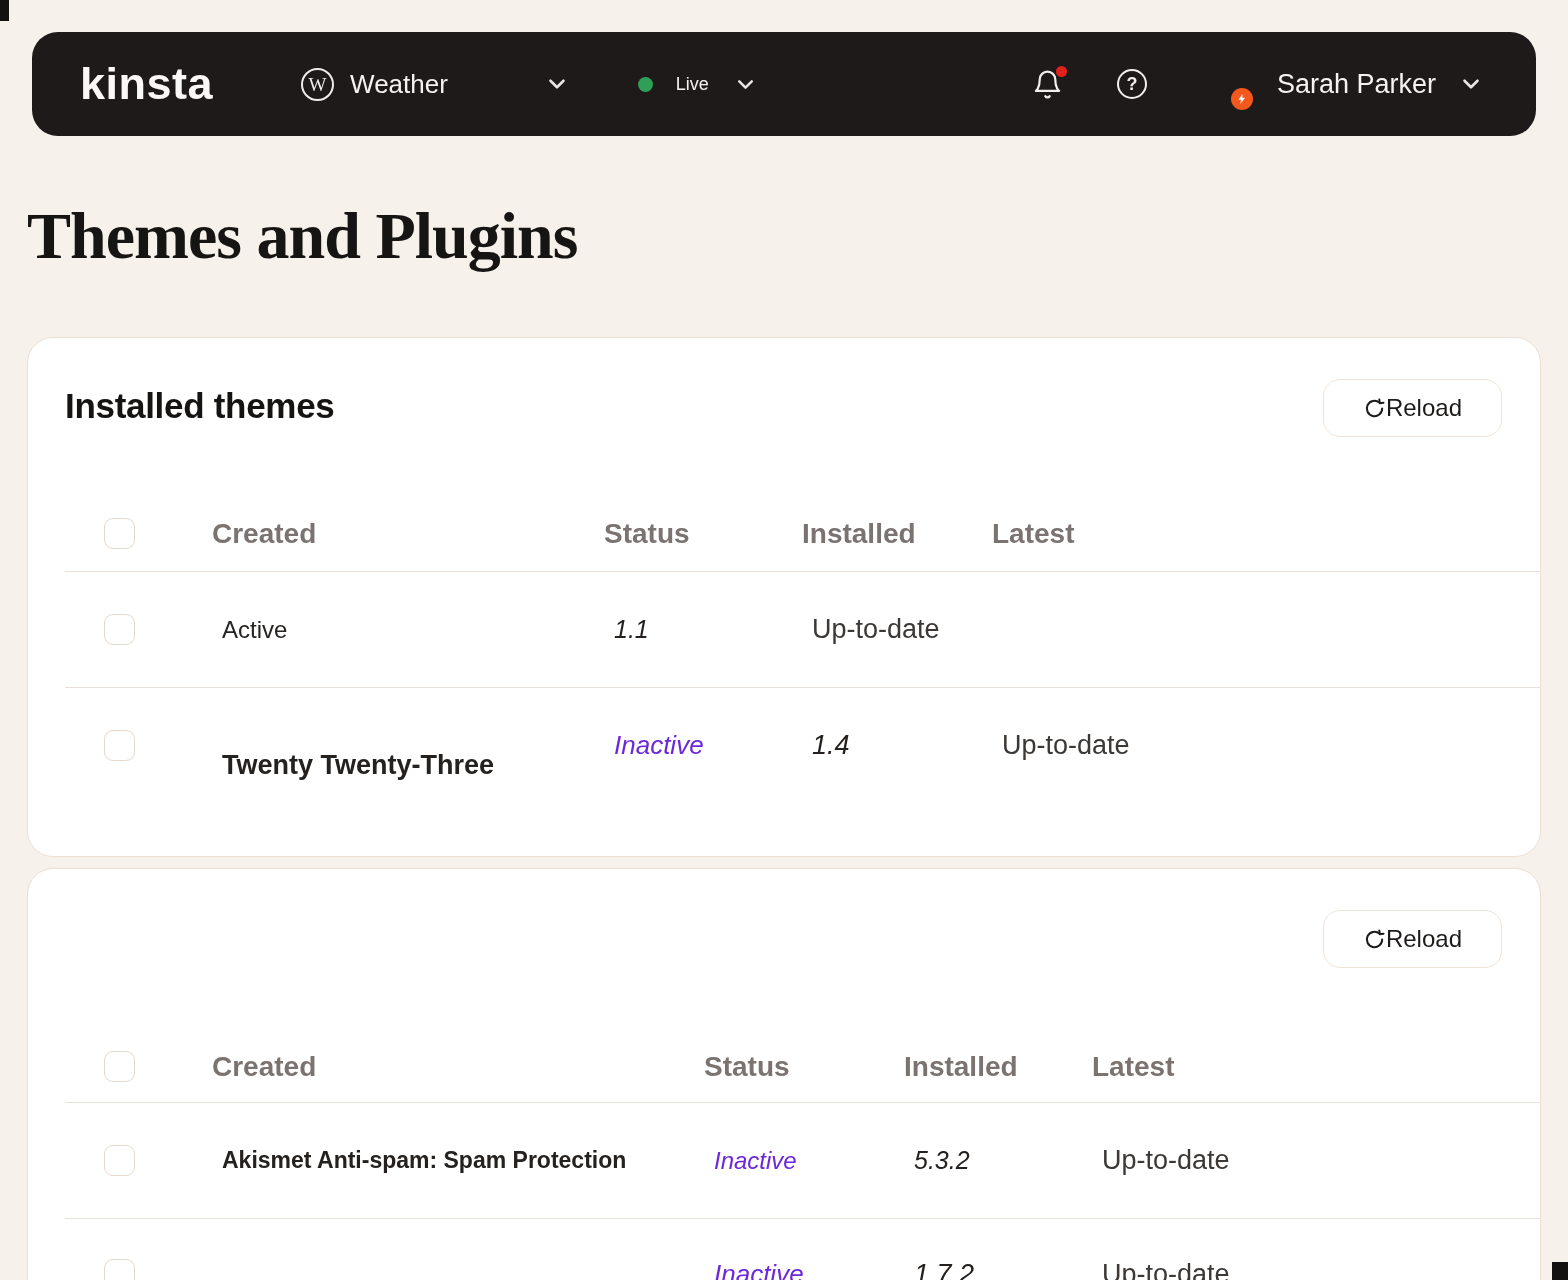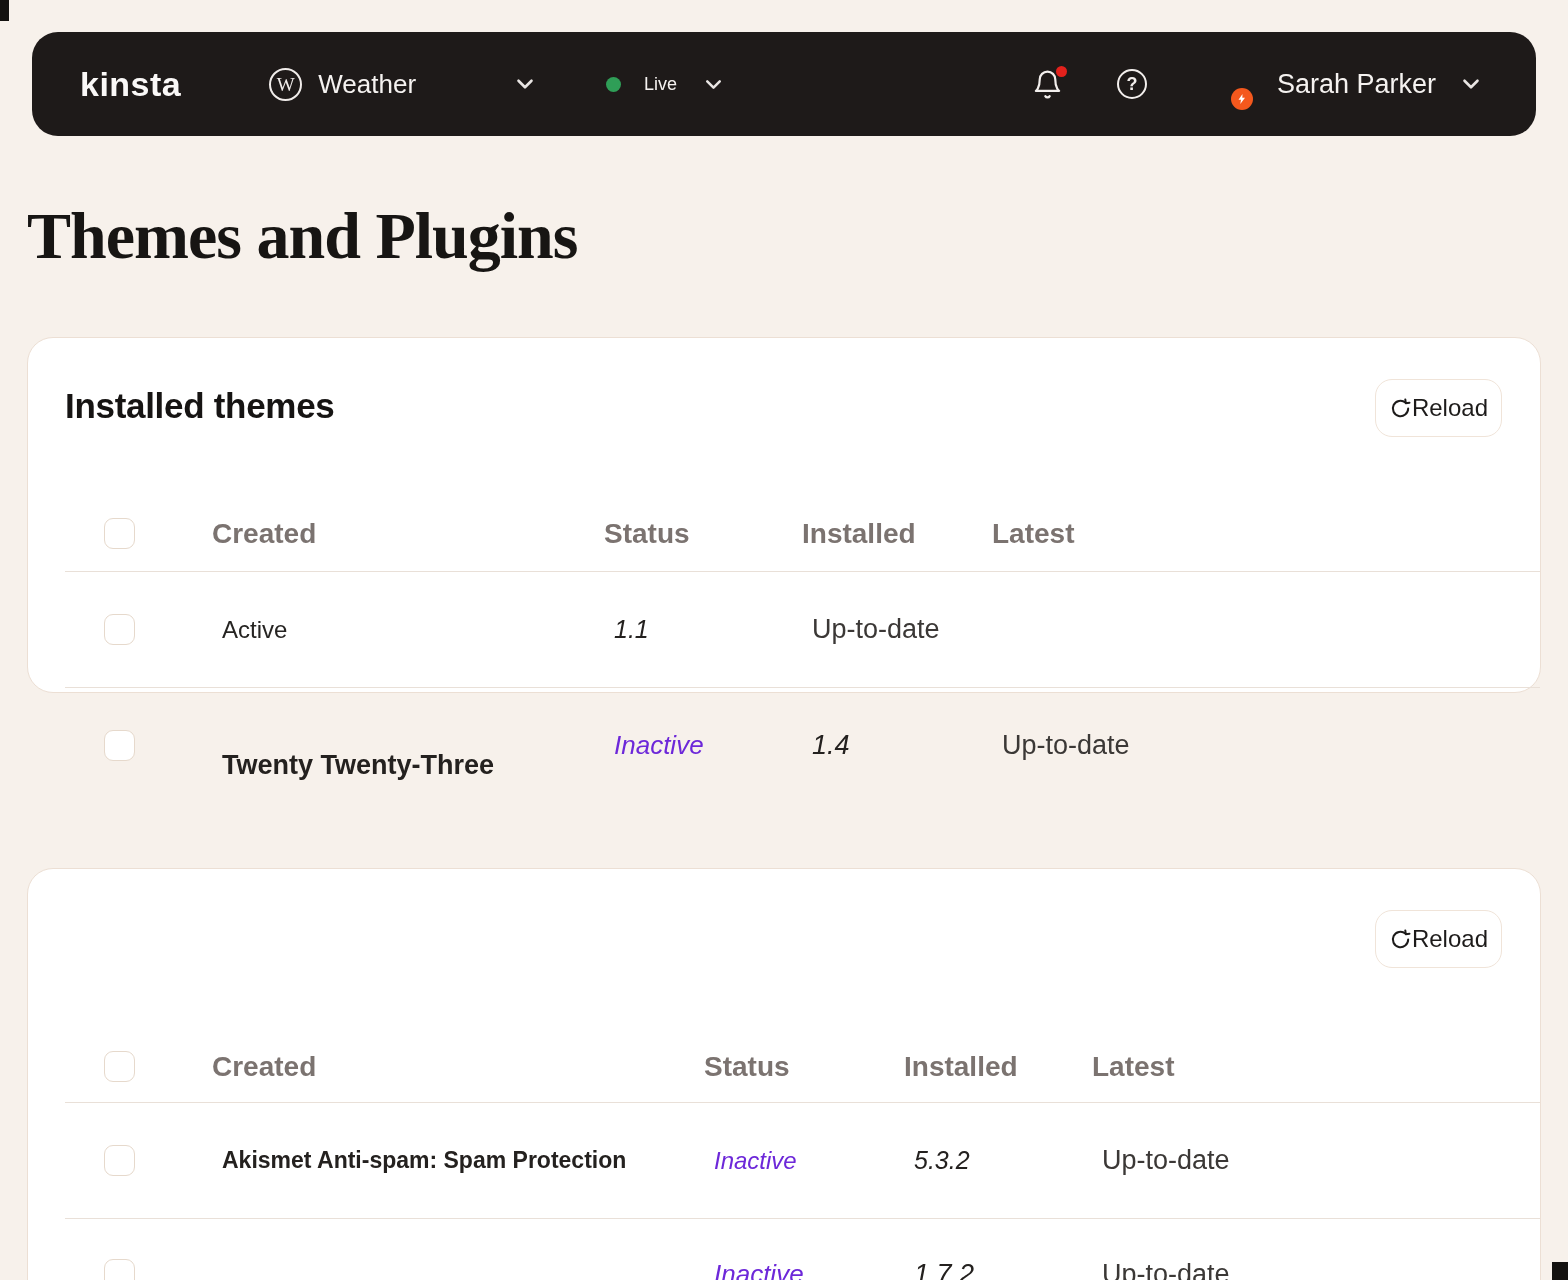--- a/index.html
+++ b/index.html
@@ -19,21 +19,21 @@
 
   
   .navbar {
     position:absolute; left:32px; top:32px; right:32px; height:104px;
     background:#1e1a19; border-radius:26px;
     display:flex; align-items:center;
     padding:0 52px 0 48px;
     color:#f5f2f0;
   }
   .logo {
-    font-size:34px; font-weight:800; letter-spacing:.5px; color:#faf8f7;
+    font-size:45px; font-weight:800; letter-spacing:.5px; color:#faf8f7;
   }
   .site-selector {
     display:flex; align-items:center; margin-left:88px; cursor:pointer;
   }
   .wp-circle {
     width:33px; height:33px; border:2px solid #f0ecea; border-radius:50%;
     display:grid; place-items:center;
     font-family:"Liberation Serif",serif; font-size:19px; line-height:1;
     color:#f0ecea; flex:0 0 auto;
   }
@@ -73,30 +73,30 @@
     position:absolute; left:27px; top:198px;
     font-family:"Liberation Serif","DejaVu Serif",serif;
     font-size:66px; font-weight:600; letter-spacing:-1px; color:#171513;
   }
 
   
   .card {
     position:absolute; left:27px; width:1514px;
     background:#fff; border:1px solid #ecdfd4; border-radius:26px;
   }
-  .card.themes { top:337px; height:356px; }
+  .card.themes { top:337px; height:520px; }
   .card.plugins { top:868px; height:560px; }
   .card-title {
     position:absolute; left:37px; top:48px;
     font-size:35px; font-weight:700; letter-spacing:-.3px; color:#161413;
   }
   .reload-btn {
     position:absolute; right:38px; top:41px; height:58px;
     display:flex; align-items:center; 
-    padding:0 13px; background:#fff;
+    padding:0 39px; background:#fff;
     border:1.5px solid #f0e4d9; border-radius:17px;
     font-family:inherit; font-size:24px; color:#1d1b1a; cursor:pointer;
   }
   .reload-btn svg { display:block; }
 
   
   .table { position:absolute; left:37px; right:0; }
   .card.themes  .table { top:158px; }
   .card.plugins .table { top:162px; }
   .trow { display:grid; align-items:center; }

